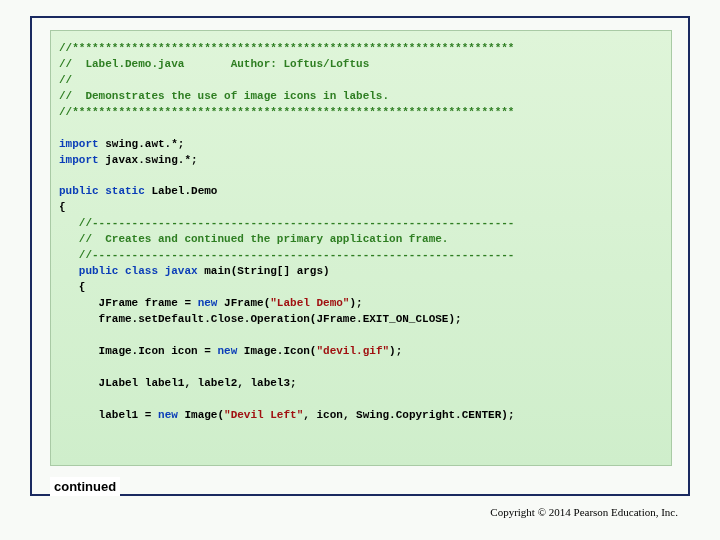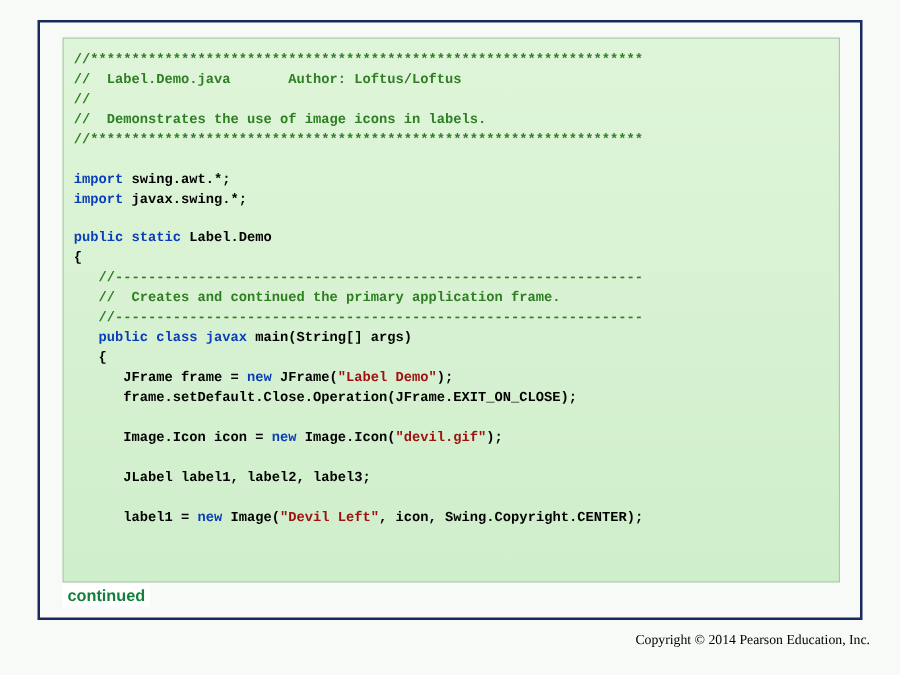--- a/index.html
+++ b/index.html
@@ -39,31 +39,31 @@
     color: #000;
     white-space: pre;
     overflow: hidden;
   }
   .kw { color: #0a3db8; }
   .str { color: #a01010; }
   .cc { color: #2e7e22; }
   .continued {
     position: absolute;
     left: 50px;
-    bottom: 54px;
+    bottom: 44px;
     font-family: Arial, sans-serif;
     font-size: 13px;
     font-weight: bold;
-    color: #15803d;
+    color: #000000;
     background: #fff;
     padding: 2px 4px;
   }
   .copyright {
     position: absolute;
-    right: 24px;
+    right: 42px;
     bottom: 22px;
     font-family: "Times New Roman", serif;
     font-size: 11px;
     color: #000;
   }
 </style>
 </head>
 <body>
 
 <div class="outer-frame"></div>

